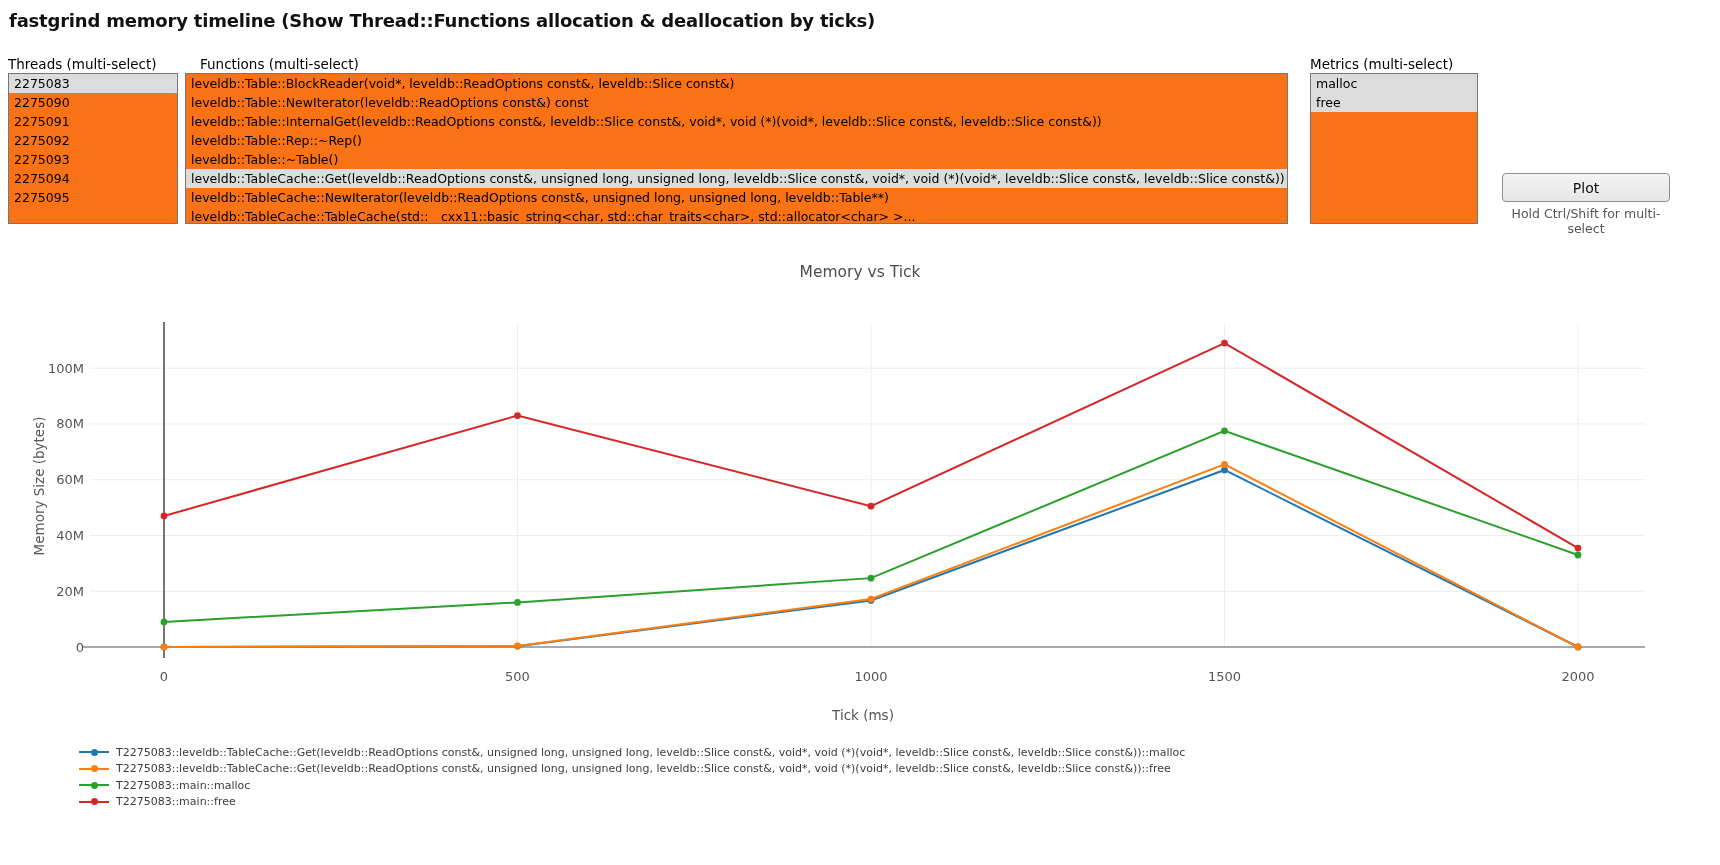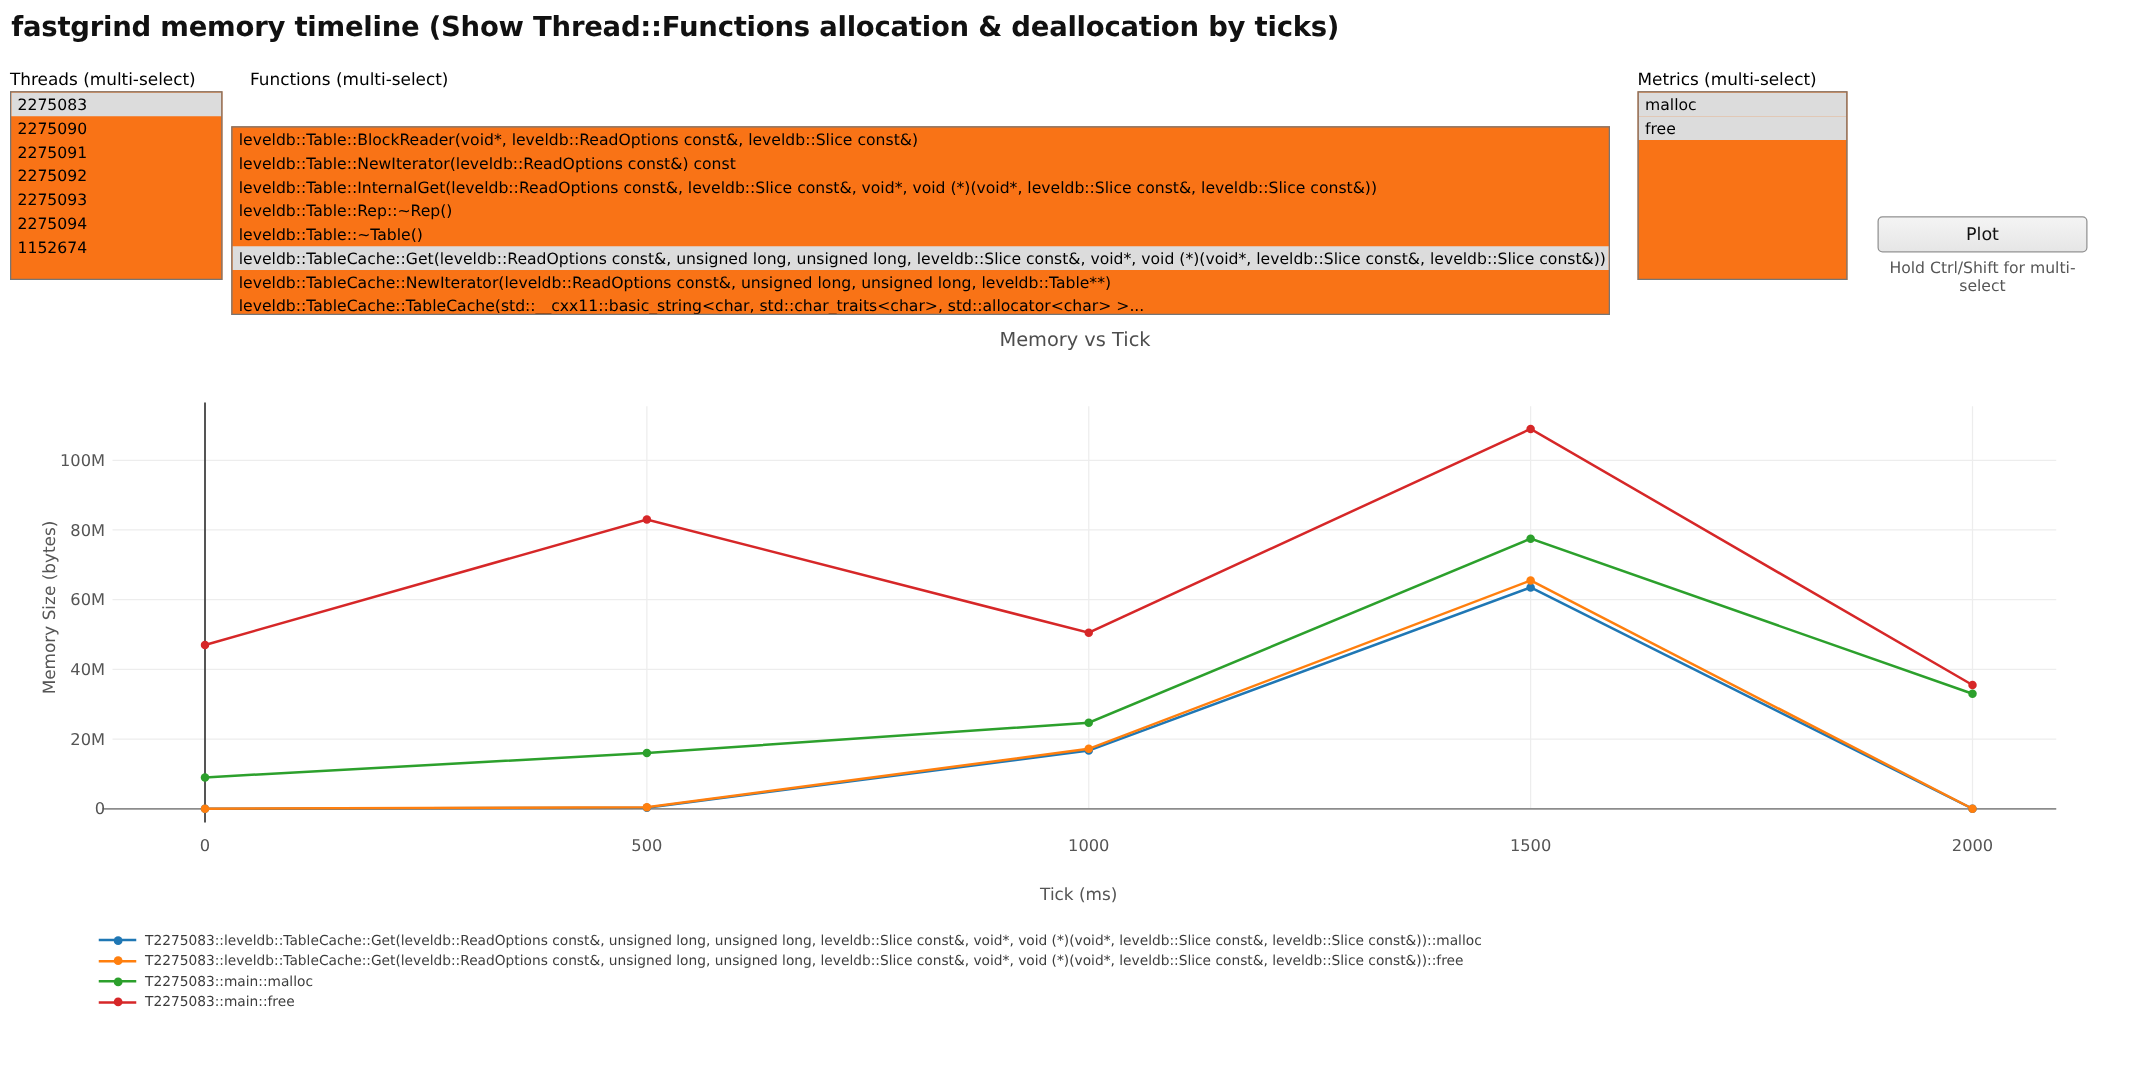--- a/index.html
+++ b/index.html
@@ -1,33 +1,33 @@
 <!DOCTYPE html>
 <html><head>
 <meta charset="utf-8">
 <style>
   * { box-sizing: border-box; margin: 0; padding: 0; }
   html,body { width: 1720px; height: 865px; overflow: hidden; background: #ffffff;
     font-family: "DejaVu Sans", "Liberation Sans", sans-serif; }
   body { position: relative; }
 
-  .page-title { position: absolute; left: 9px; top: 10px; font-size: 22px;
+  .page-title { position: absolute; left: 9px; top: 10px; font-size: 18px;
     font-weight: 700; color: #111; letter-spacing: -0.2px; }
 
   .ctl-label { position: absolute; top: 56px; font-size: 13.5px; color: #000; }
   .listbox { position: absolute; top: 73px; height: 151px; background: #f97316;
     border: 1px solid #767676; overflow: hidden; cursor: default; }
   .listbox .opt { height: 19px; line-height: 19px; padding: 0 5px; font-size: 12.5px;
     color: #000; white-space: nowrap; overflow: hidden; }
   .listbox .opt.selected { background: #dcdcdc; }
 
   #threads-label  { left: 8px; }
   #threads-list   { left: 8px;    width: 170px; }
   #functions-label{ left: 200px; }
-  #functions-list { left: 185px;  width: 1103px; margin-top: 28px; }
+  #functions-list { left: 185px;  width: 1103px; }
   #metrics-label  { left: 1310px; }
   #metrics-list   { left: 1310px; width: 168px; }
 
   .plot-button { position: absolute; left: 1502px; top: 173px; width: 168px; height: 29px;
     background: linear-gradient(#f4f4f4, #e6e6e6); border: 1px solid #8f8f8f;
     border-radius: 4px; font-size: 14px; color: #111; cursor: pointer;
     font-family: inherit; }
   .multi-hint { position: absolute; left: 1500px; top: 206px; width: 172px;
     font-size: 12.5px; color: #565656; text-align: center; }
 
@@ -54,21 +54,21 @@
 <h1 class="page-title">fastgrind memory timeline (Show Thread::Functions allocation &amp; deallocation by ticks)</h1>
 
 <div class="ctl-label" id="threads-label">Threads (multi-select)</div>
 <div class="listbox" id="threads-list" role="listbox" aria-multiselectable="true">
     <div class="opt selected" role="option" aria-selected="true">2275083</div>
     <div class="opt" role="option" aria-selected="false">2275090</div>
     <div class="opt" role="option" aria-selected="false">2275091</div>
     <div class="opt" role="option" aria-selected="false">2275092</div>
     <div class="opt" role="option" aria-selected="false">2275093</div>
     <div class="opt" role="option" aria-selected="false">2275094</div>
-    <div class="opt" role="option" aria-selected="false">1152674</div>
+    <div class="opt" role="option" aria-selected="false">2275095</div>
   </div>
 
 <div class="ctl-label" id="functions-label">Functions (multi-select)</div>
 <div class="listbox" id="functions-list" role="listbox" aria-multiselectable="true">
     <div class="opt" role="option" aria-selected="false">leveldb::Table::BlockReader(void*, leveldb::ReadOptions const&amp;, leveldb::Slice const&amp;)</div>
     <div class="opt" role="option" aria-selected="false">leveldb::Table::NewIterator(leveldb::ReadOptions const&amp;) const</div>
     <div class="opt" role="option" aria-selected="false">leveldb::Table::InternalGet(leveldb::ReadOptions const&amp;, leveldb::Slice const&amp;, void*, void (*)(void*, leveldb::Slice const&amp;, leveldb::Slice const&amp;))</div>
     <div class="opt" role="option" aria-selected="false">leveldb::Table::Rep::~Rep()</div>
     <div class="opt" role="option" aria-selected="false">leveldb::Table::~Table()</div>
     <div class="opt selected" role="option" aria-selected="true">leveldb::TableCache::Get(leveldb::ReadOptions const&amp;, unsigned long, unsigned long, leveldb::Slice const&amp;, void*, void (*)(void*, leveldb::Slice const&amp;, leveldb::Slice const&amp;))</div>

